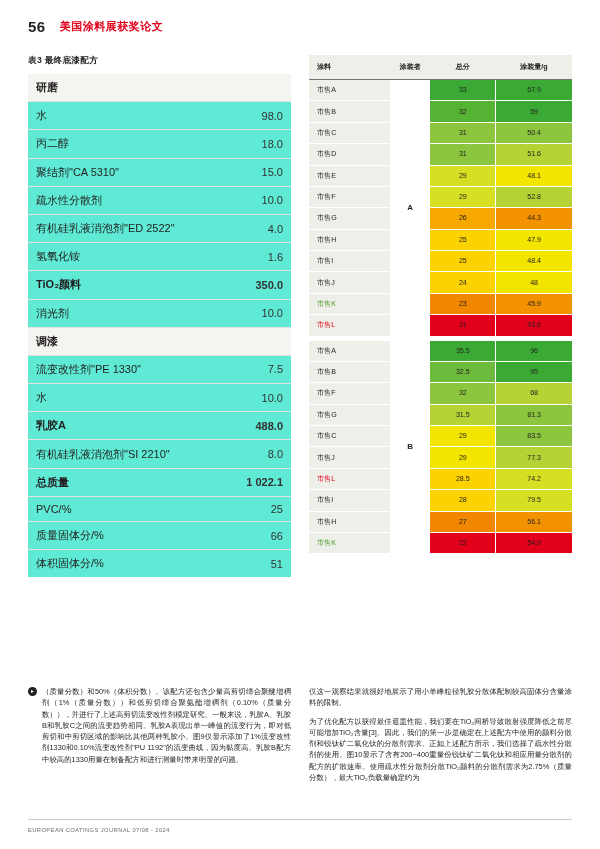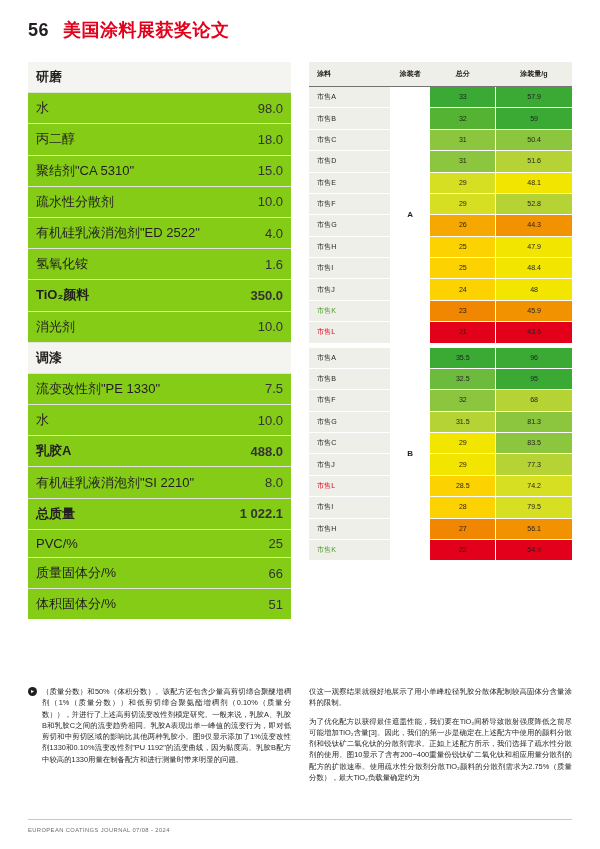--- a/index.html
+++ b/index.html
@@ -23,28 +23,28 @@
     padding: 0 28px;
   }
   
   .page-header {
     display: flex;
     align-items: center;
     padding-top: 18px;
     padding-bottom: 10px;
   }
   .page-number {
-    font-size: 18px;
+    font-size: 15px;
     font-weight: bold;
     color: #231f20;
     margin-right: 14px;
     letter-spacing: 0.5px;
   }
   .header-title {
-    font-size: 18px;
+    font-size: 11px;
     font-weight: bold;
     color: #e2001a;
     letter-spacing: 0.5px;
   }
   
   .columns {
     display: flex;
     gap: 18px;
     margin-top: 10px;
   }
@@ -55,22 +55,22 @@
     font-size: 8.6px;
     font-weight: bold;
     color: #231f20;
     margin-bottom: 7px;
     letter-spacing: 0.3px;
   }
   
   .t3 {
     width: 100%;
     border-collapse: collapse;
-    font-size: 13px;
-    background: #84cc16;
+    font-size: 11px;
+    background: #5eead4;
   }
   .t3 td {
     padding: 6.1px 8px;
     vertical-align: middle;
     border-bottom: 0.5px solid #e2e2dc;
   }
   .t3 td.val {
     text-align: right;
     color: #333;
   }
@@ -196,20 +196,21 @@
 <div class="page">
 
   <div class="page-header">
     <div class="page-number">56</div>
     <div class="header-title">美国涂料展获奖论文</div>
   </div>
 
   <div class="columns">
 
     <div class="col">
+      <div class="table-caption">表3 最终底漆配方</div>
       <table class="t3">
         <tbody id="t3-body">
             <tr class="section">
               <td>研磨</td>
               <td class="val"></td>
             </tr>
             <tr>
               <td>水</td>
               <td class="val">98.0</td>
             </tr>

